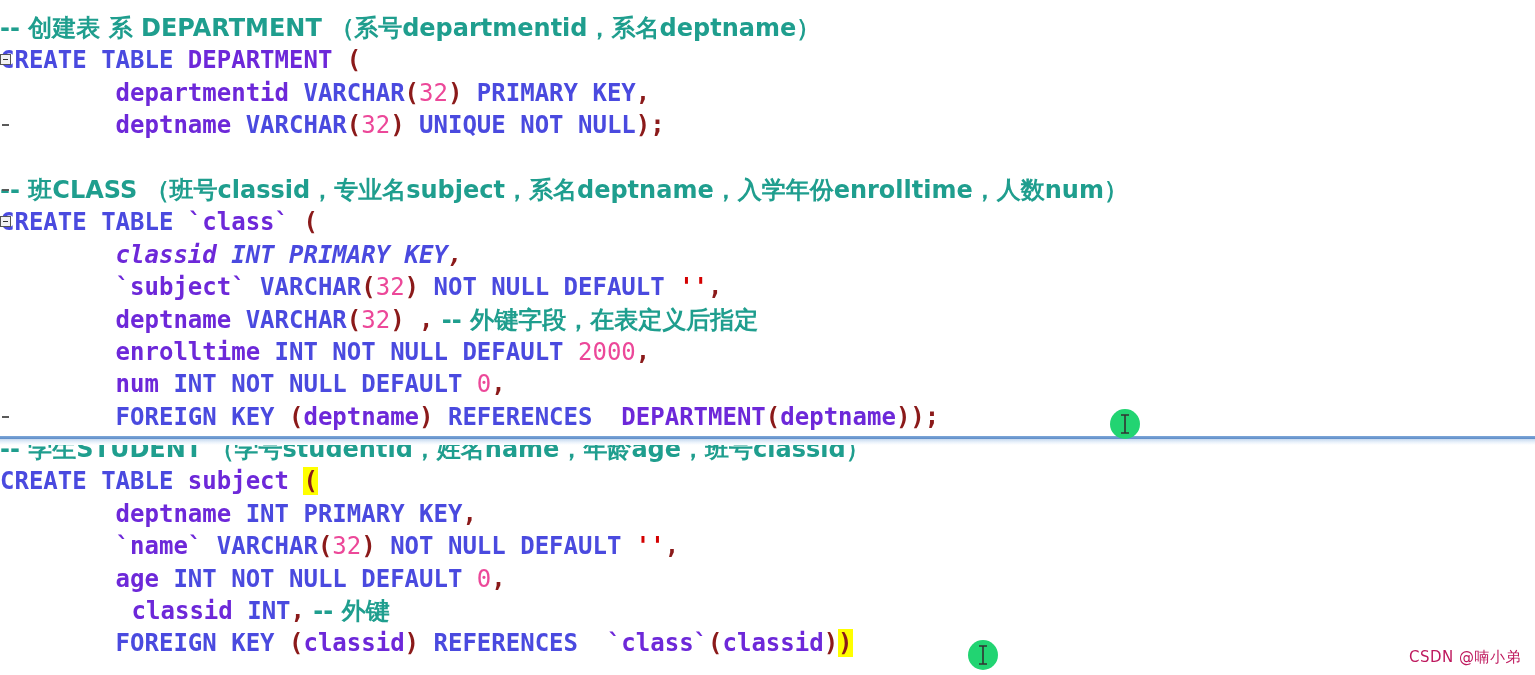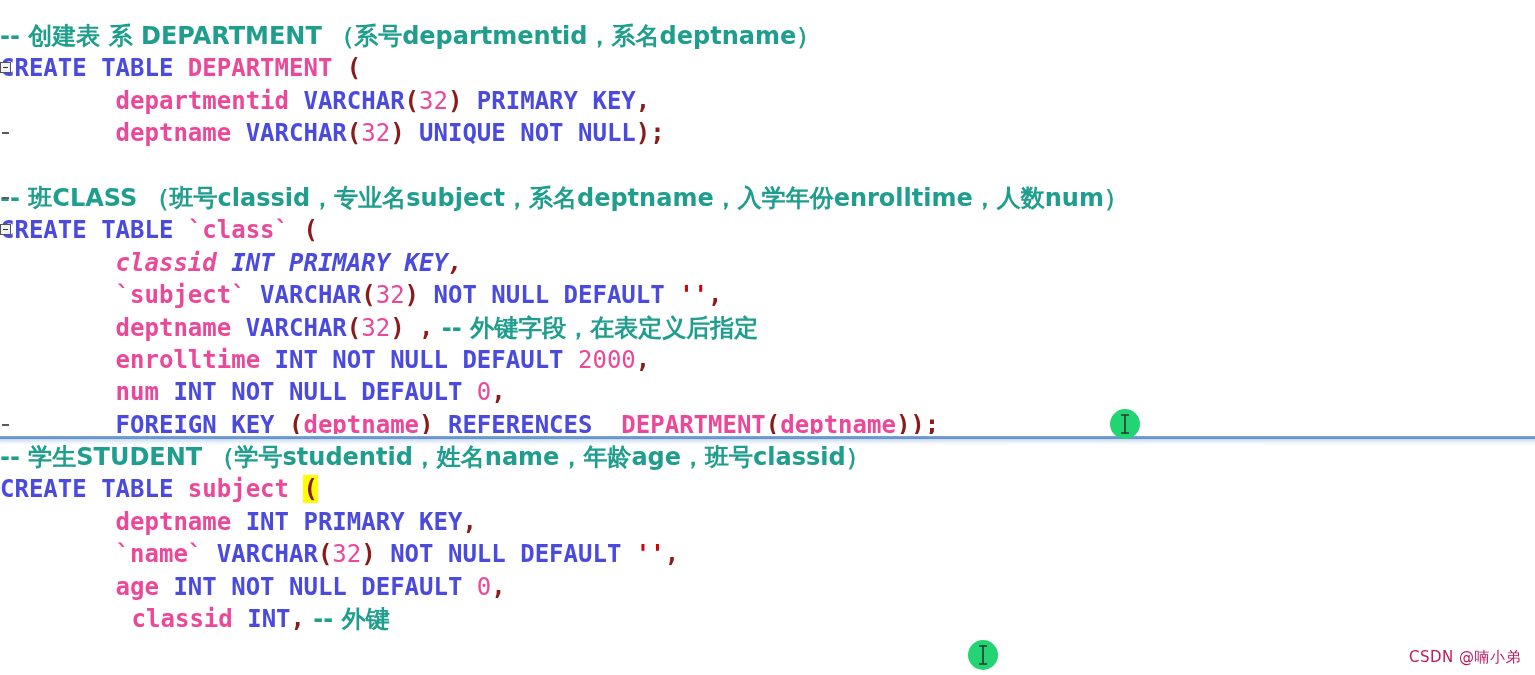--- a/index.html
+++ b/index.html
@@ -19,36 +19,36 @@
     width: 1535px;
     height: 675px;
     background: #ffffff;
   }
 
   .code-area {
     position: absolute;
     left: 0;
     top: 0;
     width: 1535px;
-    padding-top: 20px;
+    padding-top: 12px;
   }
 
   .line {
     position: relative;
     height: 32.4px;
     line-height: 32.4px;
     white-space: pre;
     font-size: 24px;
     letter-spacing: 0px;
     padding-left: 0px;
   }
 
   
   .kw      { color: #4a4adf; font-weight: bold; }
-  .id      { color: #ec4899; font-weight: bold; }
+  .id      { color: #6d28d9; font-weight: bold; }
   .num     { color: #ec4899; font-weight: normal; }
   .punct   { color: #8b1a1a; font-weight: bold; }
   .str     { color: #d40000; font-weight: bold; }
   .cmt-cjk { color: #1f9e8e; font-weight: bold; font-family: "DejaVu Sans", "Liberation Sans", sans-serif; }
   .hl      { background: #ffff00; color: #8b1a1a; font-weight: bold; }
 
   
   .fold-box {
     position: absolute;
     left: 0px;
@@ -130,20 +130,21 @@
       <div class="line"><span style="margin-left: 0px;"><span class="id">        deptname </span><span class="kw">VARCHAR</span><span class="punct">(</span><span class="num">32</span><span class="punct">) ,</span><span class="cmt-cjk"> -- 外键字段，在表定义后指定</span></span></div>
       <div class="line"><span style="margin-left: 0px;"><span class="id">        enrolltime </span><span class="kw">INT NOT NULL DEFAULT </span><span class="num">2000</span><span class="punct">,</span></span></div>
       <div class="line"><span style="margin-left: 0px;"><span class="id">        num </span><span class="kw">INT NOT NULL DEFAULT </span><span class="num">0</span><span class="punct">,</span></span></div>
       <div class="line"><span class="fold-tick" style="top: 15px;"></span><span style="margin-left: 0px;"><span class="kw">        FOREIGN KEY </span><span class="punct">(</span><span class="id">deptname</span><span class="punct">)</span><span class="kw"> REFERENCES  </span><span class="id">DEPARTMENT</span><span class="punct">(</span><span class="id">deptname</span><span class="punct">));</span></span></div>
       <div class="line"><span style="margin-left: 0px;"><span class="cmt-cjk">-- 学生STUDENT （学号studentid，姓名name，年龄age，班号classid）</span></span></div>
       <div class="line"><span style="margin-left: 0px;"><span class="kw">CREATE TABLE </span><span class="id">subject </span><span class="hl">(</span></span></div>
       <div class="line"><span style="margin-left: 0px;"><span class="id">        deptname </span><span class="kw">INT PRIMARY KEY</span><span class="punct">,</span></span></div>
       <div class="line"><span style="margin-left: 0px;"><span class="id">        `name` </span><span class="kw">VARCHAR</span><span class="punct">(</span><span class="num">32</span><span class="punct">)</span><span class="kw"> NOT NULL DEFAULT </span><span class="str">''</span><span class="punct">,</span></span></div>
       <div class="line"><span style="margin-left: 0px;"><span class="id">        age </span><span class="kw">INT NOT NULL DEFAULT </span><span class="num">0</span><span class="punct">,</span></span></div>
       <div class="line"><span style="margin-left: 16px;"><span class="id">        classid </span><span class="kw">INT</span><span class="punct">,</span><span class="cmt-cjk"> -- 外键</span></span></div>
+      <div class="line"><span style="margin-left: 0px;"><span class="kw">        FOREIGN KEY </span><span class="punct">(</span><span class="id">classid</span><span class="punct">)</span><span class="kw"> REFERENCES  </span><span class="id">`class`</span><span class="punct">(</span><span class="id">classid</span><span class="punct">)</span><span class="hl">)</span></span></div>
     </div>
 
   <div class="pane-sep" style="top: 434px;"></div>
 
   <div class="watermark">CSDN @喃小弟</div>
 
 <div class="click-dot" style="left: 1110px; top: 409px;">
       <svg width="12" height="20" viewBox="0 0 12 20">
         <path d="M2 1 h8 M6 1 v18 M2 19 h8" stroke="#333" stroke-width="1.6" fill="none"></path>
       </svg>

